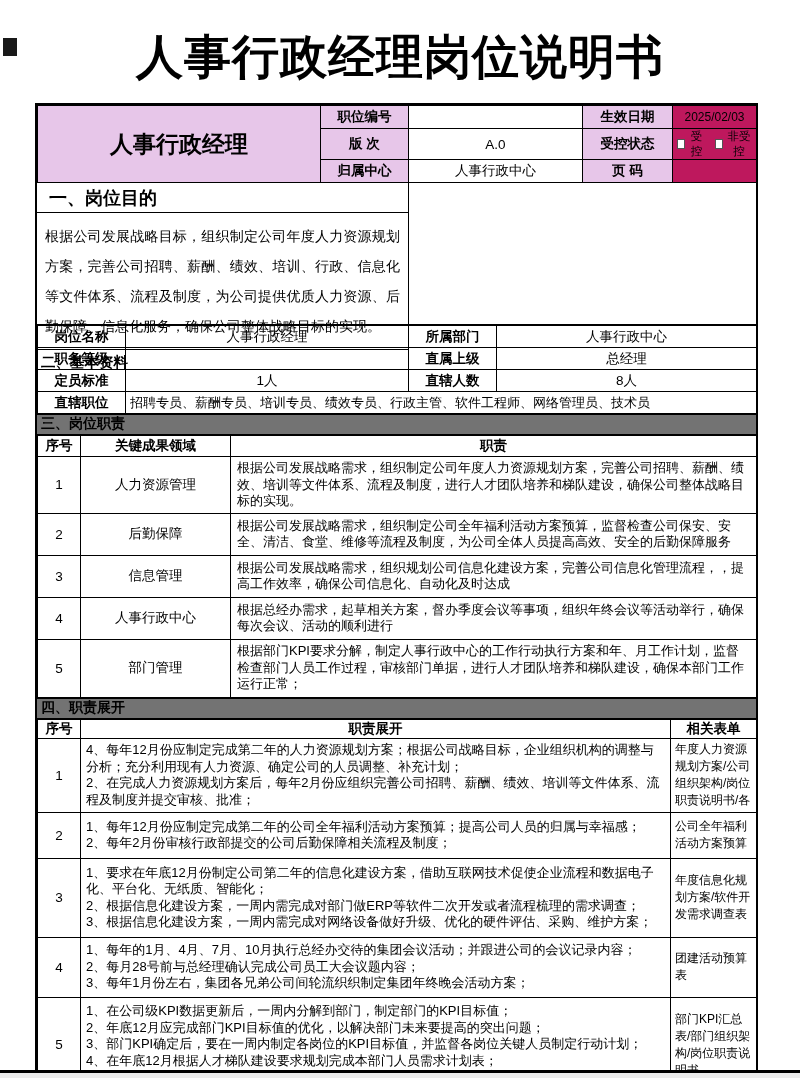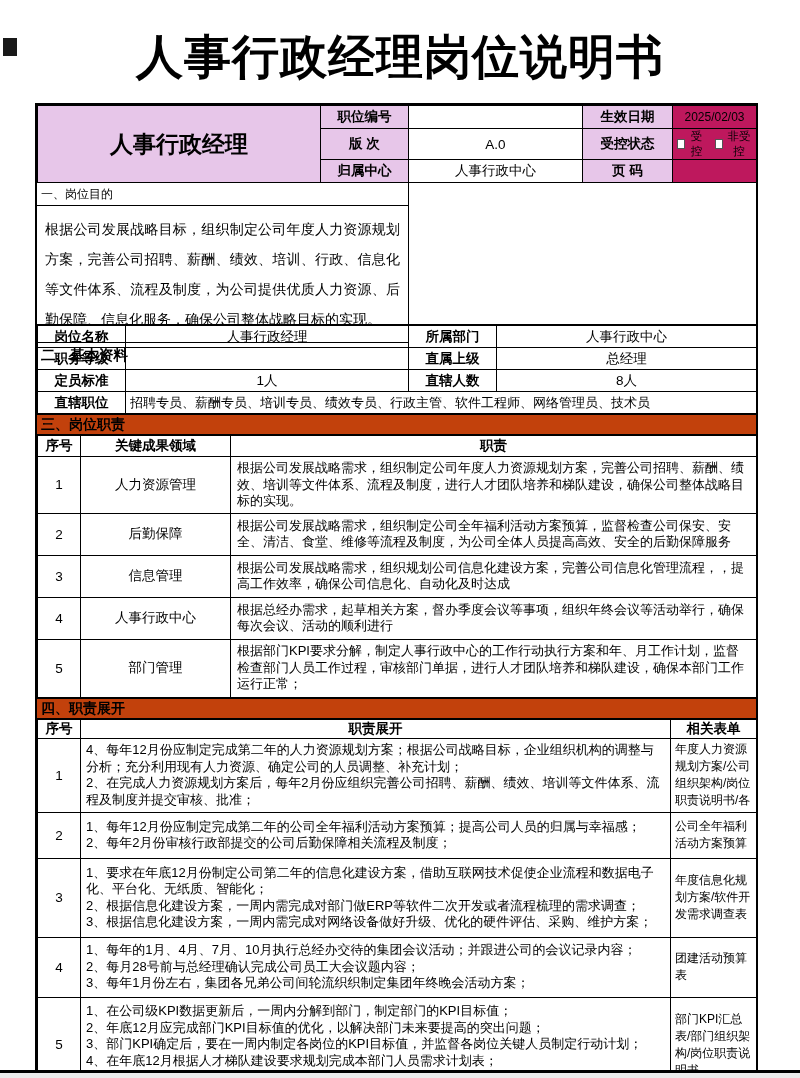--- a/index.html
+++ b/index.html
@@ -12,36 +12,36 @@
   .stray-mark{position:absolute;left:3px;top:38px;width:14px;height:18px;background:#191919;}
 
   .doc{position:absolute;left:35px;top:103px;width:723px;box-sizing:border-box;
        border:2px solid #000;border-bottom:0;}
 
   table{border-collapse:collapse;width:100%;table-layout:fixed;}
   td{border:1px solid #000;padding:0 4px;font-size:13.5px;overflow:hidden;}
 
   .purple{background:#e7c6e9;}
   .lpurple{background:#be185d;}
-  .strip{background:#c2410c;border-top:1px solid #000;border-bottom:1px solid #000;
-         font-weight:bold;font-size:14px;padding:2px 4px;height:15px;line-height:15px;}
+  .strip{background:#737373;border-top:1px solid #000;border-bottom:1px solid #000;
+         font-weight:bold;font-size:14px;padding:2px 4px;height:15px;line-height:15px;font-family:Liberation Mono, monospace;}
 
   
   .t-head td{text-align:center;height:22px;}
   .t-head .pos-name{font-size:23px;font-weight:bold;}
   .t-head .lbl{font-weight:bold;}
   .cbwrap{display:inline-flex;align-items:center;gap:10px;font-size:11.5px;}
   .cb{display:inline-flex;align-items:center;gap:3px;}
   .cb .box{width:8px;height:8px;border:1px solid #555;background:#fff;display:inline-block;}
 
   
   .band{display:flex;height:141px;border-bottom:1px solid #000;}
   .band-left{width:372px;box-sizing:border-box;border-right:1px solid #000;
              display:flex;flex-direction:column;}
-  .sec-title{font-weight:normal;font-size:12px;padding:3px 4px 2px 4px;
+  .sec-title{font-weight:bold;font-size:18px;padding:3px 4px 2px 12px;
              border-bottom:1px solid #000;}
   .purpose-text{flex:1;padding:8px 8px;font-size:14px;line-height:30px;text-align:justify;}
   .sec2-title{font-weight:bold;font-size:14.5px;padding:3px 4px 2px 4px;
               border-top:1px solid #000;}
   .band-right{position:relative;flex:1;}
 
   
   .org-root{position:absolute;left:55px;top:4px;width:205px;height:24px;
             border:1.5px solid #54718e;background:#fff;text-align:center;
             font-size:12.5px;line-height:24px;}

